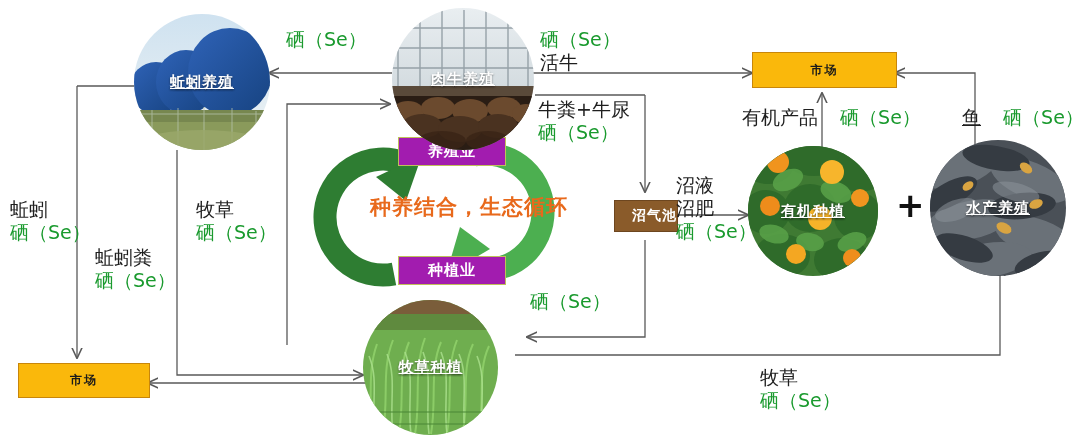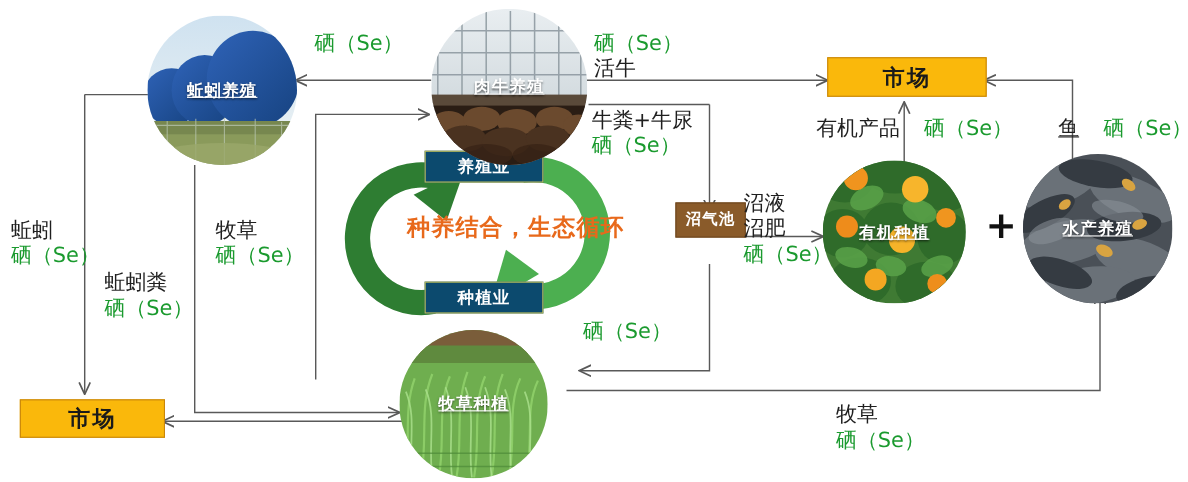--- a/index.html
+++ b/index.html
@@ -31,21 +31,21 @@
     text-decoration:underline;
   }
   .photo .art{position:absolute;left:0;top:0;width:100%;height:100%;z-index:1;}
 
   
   .market{
     position:absolute;
     background:#FAB80B;
     border:1px solid #C8860A;
     display:flex;align-items:center;justify-content:center;
-    color:#1a1a1a;font-size:20px;font-weight:700;letter-spacing:2px;
+    color:#1a1a1a;font-size:12px;font-weight:700;letter-spacing:2px;
   }
   .biogas{
     position:absolute;
     background:#8A5B2A;
     border:1px solid #6d461f;
     display:flex;align-items:center;justify-content:center;
     color:#ffffff;font-size:14px;font-weight:600;letter-spacing:1px;
   }
 
   
@@ -62,24 +62,24 @@
   .lbl .dk{display:block;}
   .lbl .dk.inline{display:inline;}
   .lbl.row{white-space:nowrap;}
   .lbl .u{text-decoration:underline;}
 
   
   #ring{position:absolute;left:298px;top:135px;width:270px;height:160px;}
   #ring svg{position:absolute;left:0;top:0;}
   .ringbox{
     position:absolute;
-    background:#0c4a6e;
+    background:#a21caf;
     border:1px solid #bfbf5a;
     display:flex;align-items:center;justify-content:center;
-    color:#ffffff;font-size:15px;font-weight:600;letter-spacing:1px;
+    color:#ffffff;font-size:15px;font-weight:600;letter-spacing:1px;margin-left:12px;
   }
   #ring-top{left:88px;top:2px;width:106px;height:27px;}
   #ring-bottom{left:88px;top:121px;width:106px;height:27px;}
   #ring-center{
     position:absolute;left:0;top:58px;width:270px;
     text-align:right;
     color:#E8691B;font-size:21px;font-weight:700;letter-spacing:1px;
     white-space:nowrap;
   }
   #plus{
@@ -309,21 +309,21 @@
     </svg>
     <div class="ringbox" id="ring-top">
       <span>养殖业</span>
     </div>
     <div class="ringbox" id="ring-bottom">
       <span>种植业</span>
     </div>
     <div id="ring-center">种养结合，生态循环</div>
   </div>
 
-  <div class="biogas" style="left:614px;top:184px;width:62px;height:30px;">
+  <div class="biogas" style="left:614px;top:200px;width:62px;height:30px;justify-content:flex-end;">
     <span>沼气池</span>
   </div>
 
   <div class="market" style="left:18px;top:363px;width:130px;height:33px;">
     <span>市场</span>
   </div>
   <div class="market" style="left:752px;top:52px;width:143px;height:34px;">
     <span>市场</span>
   </div>
 

